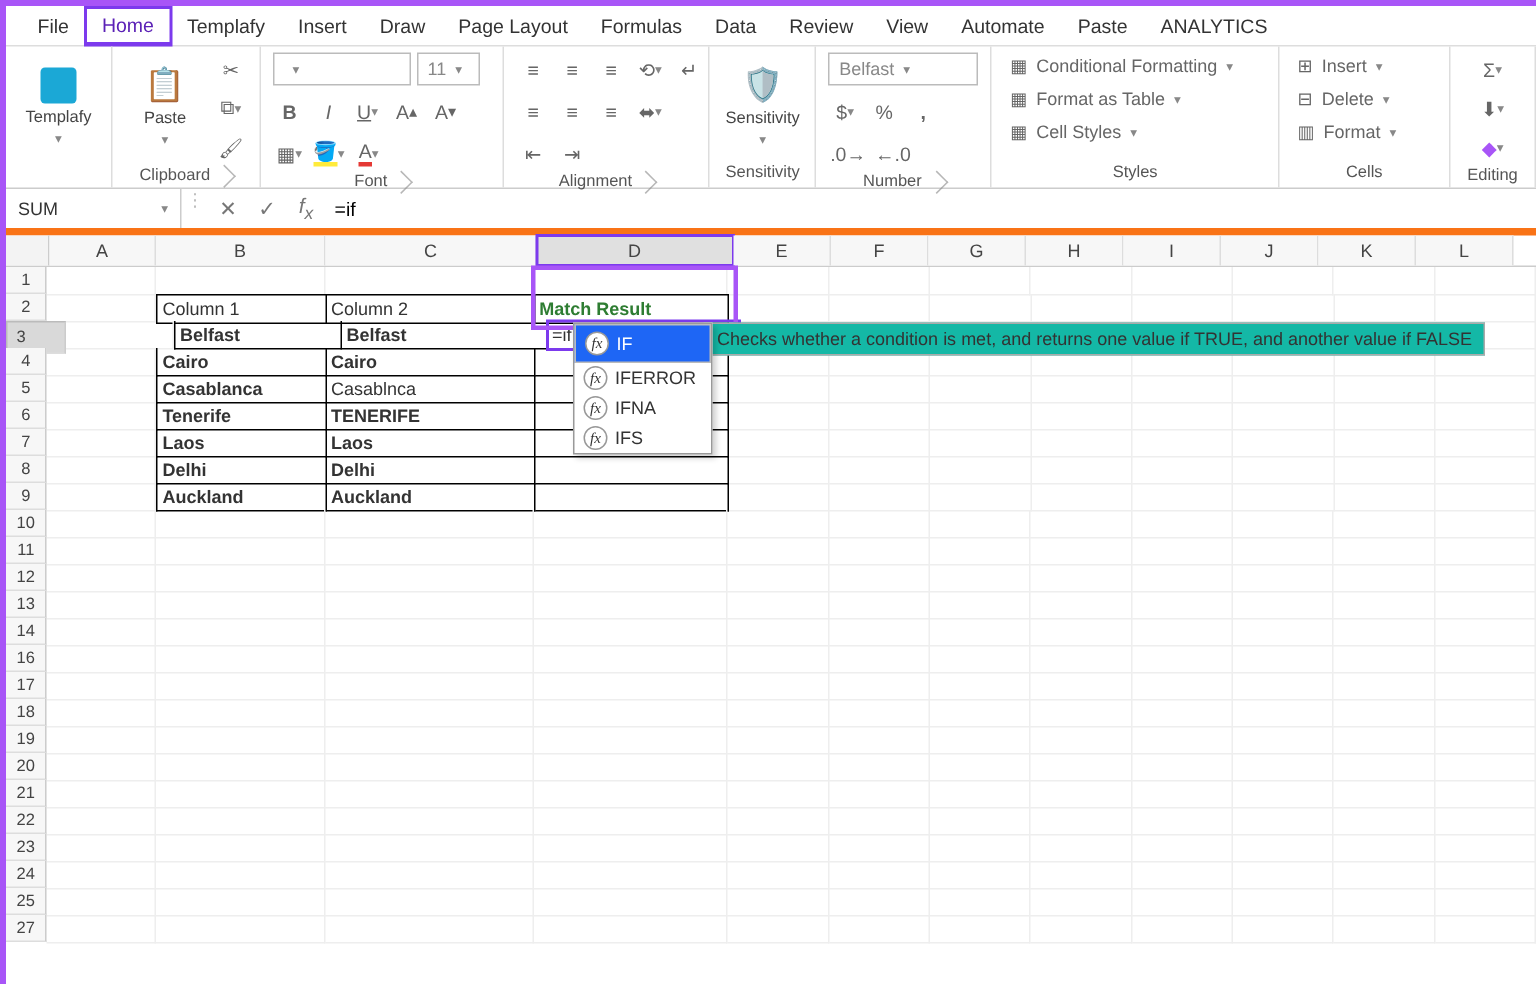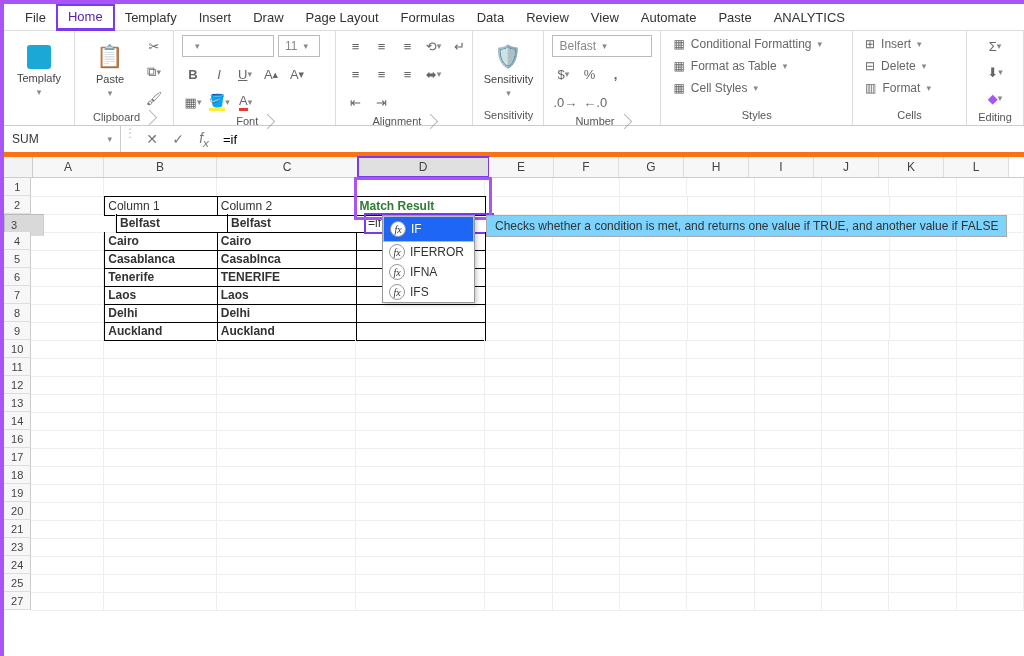--- a/index.html
+++ b/index.html
@@ -44,21 +44,21 @@
 .cA{width:70px}.cB{width:112px}.cC{width:140px}.cD{width:130px}.cstd{width:64px}
 .hdr{font-weight:normal}
 .match{color:#2e7d32;font-weight:bold}
 
 .active{outline:2px solid #7c3aed;outline-offset:-1px}
 
 .ac{position:absolute;left:378px;top:58px;background:#fff;border:1px solid #999;box-shadow:2px 2px 4px rgba(0,0,0,.2);font-size:12px;z-index:10}
 .ac .item{display:flex;align-items:center;gap:5px;padding:2px 10px 2px 6px}
 .ac .item.sel{background:#1e66f5;color:#fff}
 .ac .fx{font-style:italic;font-family:serif;border:1px solid #999;border-radius:50%;width:14px;height:14px;display:inline-flex;align-items:center;justify-content:center;font-size:10px;background:#fff;color:#333}
-.tip{position:absolute;left:482px;top:58px;background:#7dd3fc;border:1px solid #aaa;padding:3px 8px;font-size:12px;z-index:9;white-space:nowrap}
+.tip{position:absolute;left:465px;top:58px;background:#14b8a6;border:1px solid #aaa;padding:3px 8px;font-size:12px;z-index:9;white-space:nowrap}
 
 .hibox{position:absolute;left:350px;top:20px;width:132px;height:37px;border:3px solid #a855f7;pointer-events:none;z-index:5}
 .ch.active{background:#e0e0e0}
 </style>
 </head>
 <body>
 
 <div class="menu" id="menu">
     <span>File</span>
     <span class="active">Home</span>
@@ -355,21 +355,21 @@
         <div class="c cstd"></div>
         <div class="c cstd"></div>
         <div class="c cstd"></div>
         <div class="c cstd"></div>
         <div class="c cstd"></div>
       </div>
       <div class="r">
         <div class="rh">5</div>
         <div class="c cA"></div>
         <div class="c cB" style="font-weight: bold; border-left: 1px solid rgb(0, 0, 0); border-right: 1px solid rgb(0, 0, 0); border-bottom: 1px solid rgb(0, 0, 0);">Casablanca</div>
-        <div class="c cC" style="font-weight: bold; border-right: 1px solid rgb(0, 0, 0); border-bottom: 1px solid rgb(0, 0, 0);">Casablnca</div>
+        <div class="c cC" style="font-weight: normal; border-right: 1px solid rgb(0, 0, 0); border-bottom: 1px solid rgb(0, 0, 0);">Casablnca</div>
         <div class="c cD" style="border-right: 1px solid rgb(0, 0, 0); border-bottom: 1px solid rgb(0, 0, 0);"></div>
         <div class="c cstd"></div>
         <div class="c cstd"></div>
         <div class="c cstd"></div>
         <div class="c cstd"></div>
         <div class="c cstd"></div>
         <div class="c cstd"></div>
         <div class="c cstd"></div>
         <div class="c cstd"></div>
       </div>
@@ -578,20 +578,35 @@
         <div class="c cstd"></div>
         <div class="c cstd"></div>
         <div class="c cstd"></div>
         <div class="c cstd"></div>
         <div class="c cstd"></div>
         <div class="c cstd"></div>
         <div class="c cstd"></div>
       </div>
       <div class="r">
         <div class="rh">21</div>
+        <div class="c cA"></div>
+        <div class="c cB"></div>
+        <div class="c cC"></div>
+        <div class="c cD"></div>
+        <div class="c cstd"></div>
+        <div class="c cstd"></div>
+        <div class="c cstd"></div>
+        <div class="c cstd"></div>
+        <div class="c cstd"></div>
+        <div class="c cstd"></div>
+        <div class="c cstd"></div>
+        <div class="c cstd"></div>
+      </div>
+      <div class="r">
+        <div class="rh">22</div>
         <div class="c cA"></div>
         <div class="c cB"></div>
         <div class="c cC"></div>
         <div class="c cD"></div>
         <div class="c cstd"></div>
         <div class="c cstd"></div>
         <div class="c cstd"></div>
         <div class="c cstd"></div>
         <div class="c cstd"></div>
         <div class="c cstd"></div>

